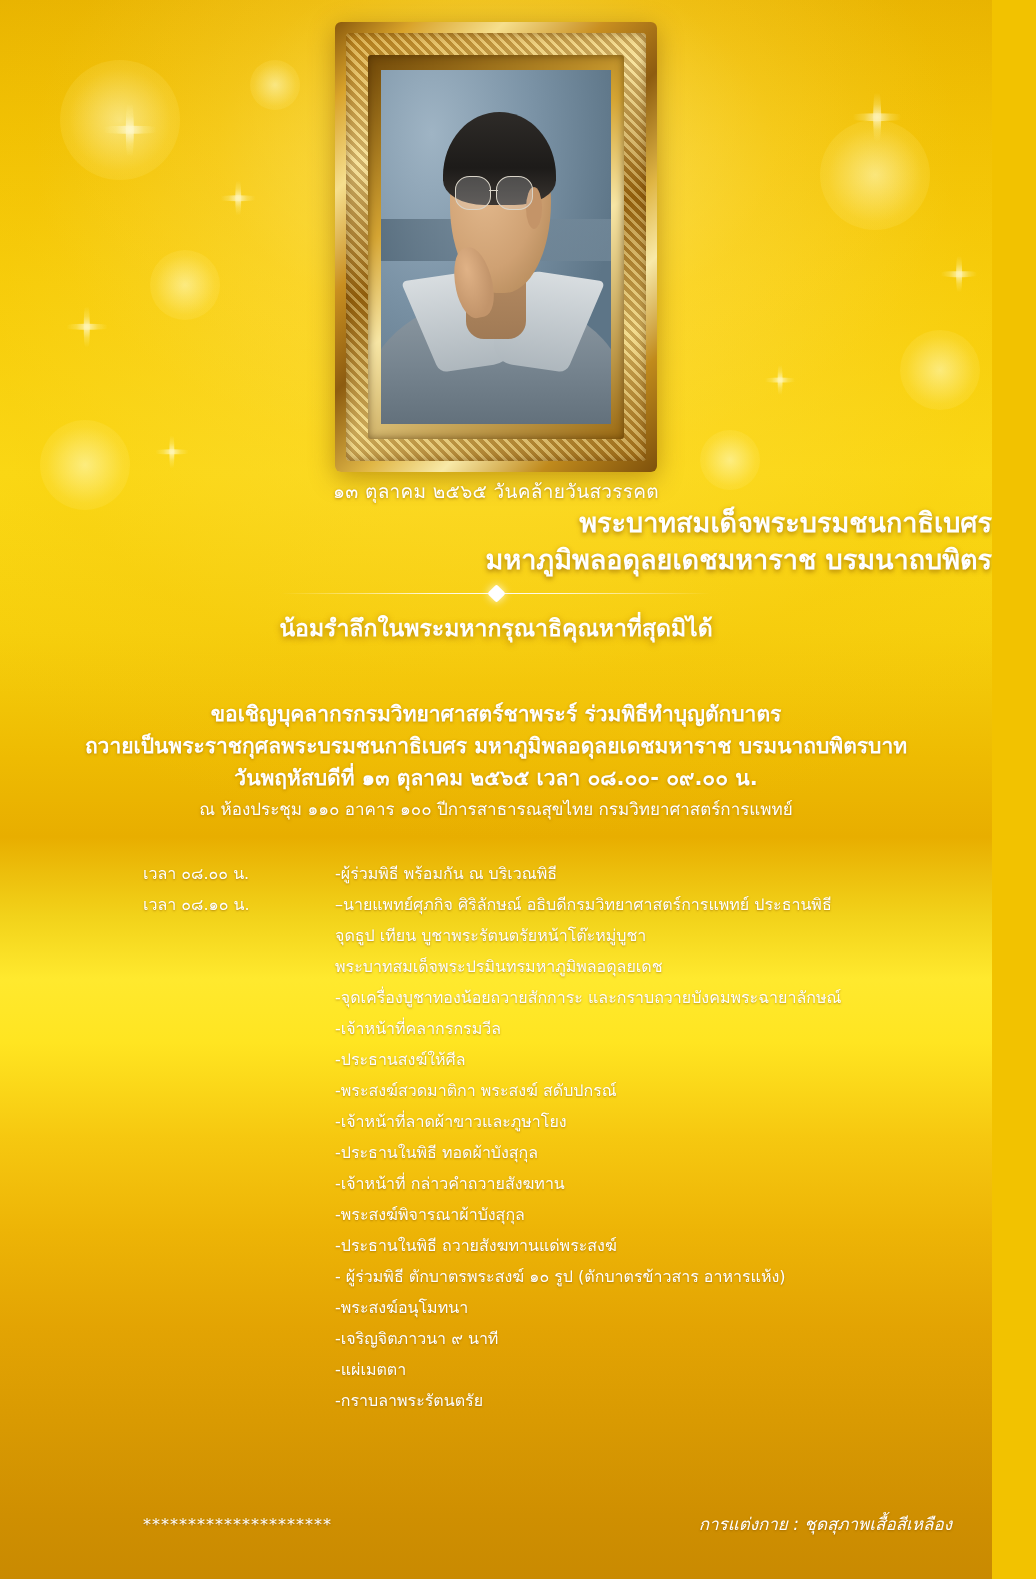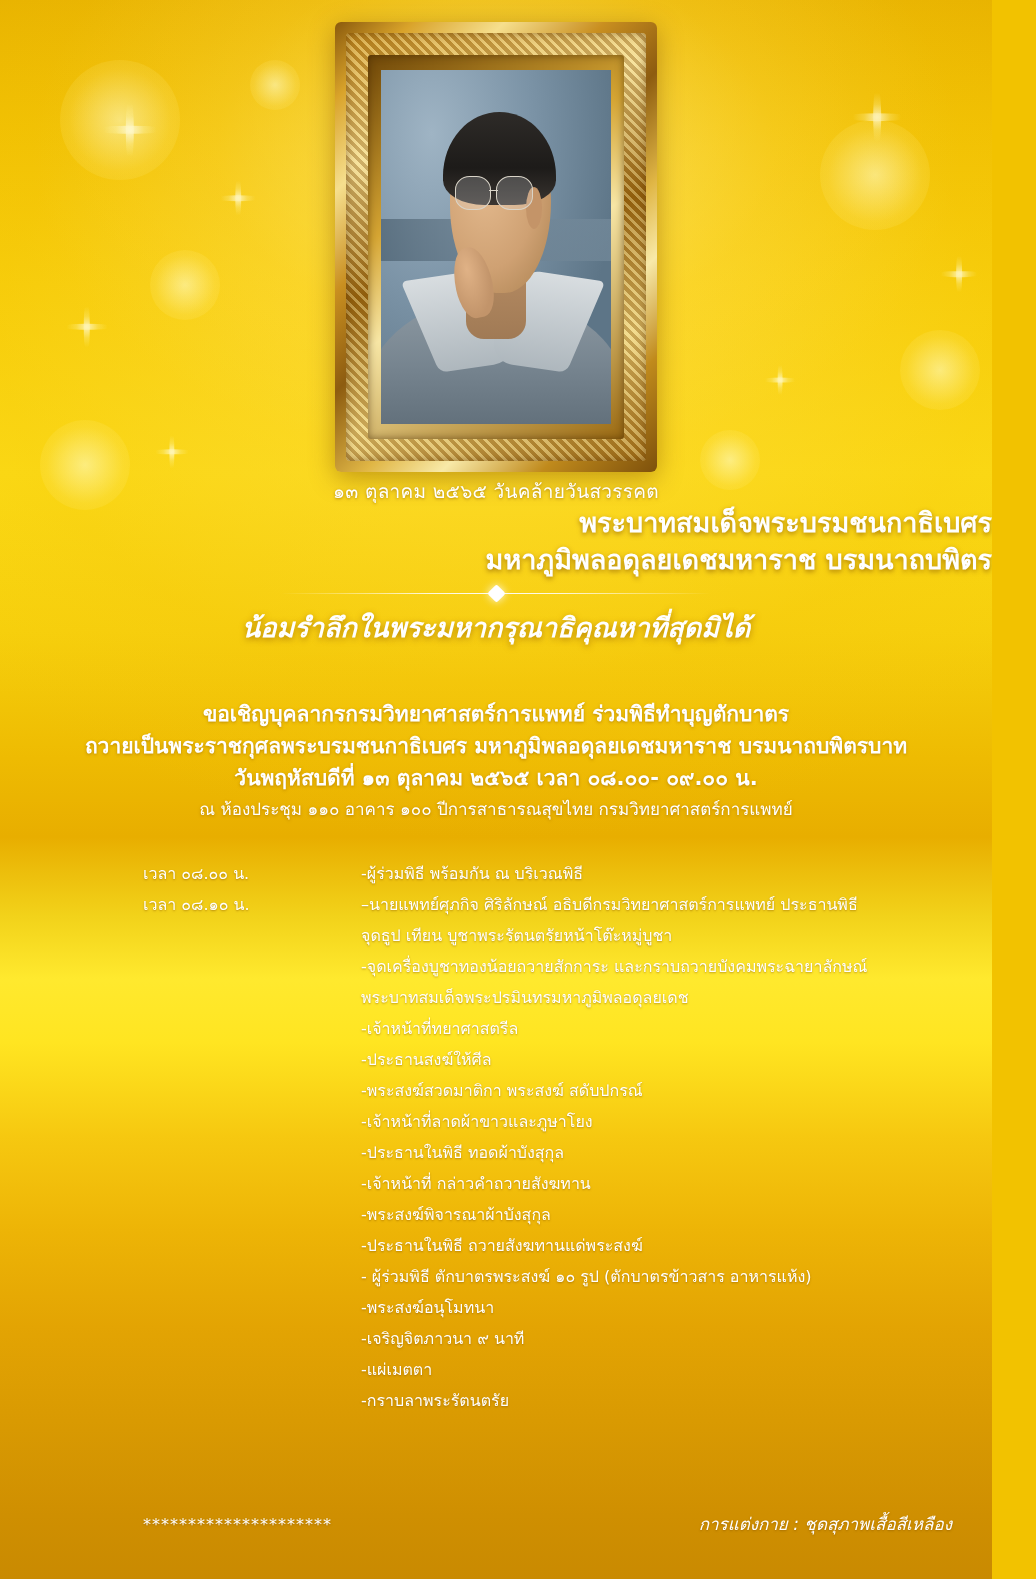--- a/index.html
+++ b/index.html
@@ -239,24 +239,23 @@
     position: absolute;
     left: 50%; top: 1px;
     width: 13px; height: 13px;
     margin-left: -6.5px;
     background: #fff;
     transform: rotate(45deg);
     border-radius: 2px;
     box-shadow: 0 0 8px rgba(255,255,255,0.9);
   }
   .tribute {
-    font-size: 27px;
+    font-size: 23px;
     line-height: 52px;
     font-weight: bold;
-    font-style: italic;
     color: #ffffff;
     text-shadow: 0 2px 6px rgba(150,95,0,0.65);
   }
 
   .invite-block {
     position: absolute;
     left: 0; right: 0;
     top: 698px;
     text-align: center;
     color: #ffffff;
@@ -280,21 +279,20 @@
     top: 858px;
     right: 40px;
     color: #ffffff;
   }
   .sched-row {
     display: flex;
     align-items: flex-start;
     line-height: 31px;
     font-size: 16px;
     text-shadow: 0 1px 2px rgba(130,80,0,0.5);
-    gap: 26px;
   }
   .sched-time {
     width: 192px;
     flex: 0 0 192px;
   }
   .sched-text {
     flex: 1 1 auto;
   }
   .footer {
     position: absolute;
@@ -367,50 +365,50 @@
     <div class="king-name">พระบาทสมเด็จพระบรมชนกาธิเบศร</div>
     <div class="king-name">มหาภูมิพลอดุลยเดชมหาราช บรมนาถบพิตร</div>
     <div class="divider">
       <div class="bar"></div>
       <div class="gem"></div>
     </div>
     <div class="tribute">น้อมรำลึกในพระมหากรุณาธิคุณหาที่สุดมิได้</div>
   </div>
 
   <div class="invite-block">
-    <div class="invite-line">ขอเชิญบุคลากรกรมวิทยาศาสตร์การแพทย์ ร่วมพิธีทำบุญตักบาตร</div>
+    <div class="invite-line">ขอเชิญบุคลากรกรมวิทยาศาสตร์ชาพระร์ ร่วมพิธีทำบุญตักบาตร</div>
     <div class="invite-line">ถวายเป็นพระราชกุศลพระบรมชนกาธิเบศร มหาภูมิพลอดุลยเดชมหาราช บรมนาถบพิตรบาท</div>
     <div class="invite-line">วันพฤหัสบดีที่ ๑๓ ตุลาคม ๒๕๖๕ เวลา ๐๘.๐๐- ๐๙.๐๐ น.</div>
     <div class="venue-line">ณ ห้องประชุม ๑๑๐ อาคาร ๑๐๐ ปีการสาธารณสุขไทย กรมวิทยาศาสตร์การแพทย์</div>
   </div>
 
   <div class="schedule">
     <div class="sched-row">
       <div class="sched-time">เวลา ๐๘.๐๐ น.</div>
       <div class="sched-text">-ผู้ร่วมพิธี  พร้อมกัน ณ บริเวณพิธี</div>
     </div>
     <div class="sched-row">
       <div class="sched-time">เวลา ๐๘.๑๐ น.</div>
       <div class="sched-text">–นายแพทย์ศุภกิจ ศิริลักษณ์ อธิบดีกรมวิทยาศาสตร์การแพทย์ ประธานพิธี</div>
     </div>
     <div class="sched-row">
       <div class="sched-time"></div>
       <div class="sched-text">จุดธูป เทียน บูชาพระรัตนตรัยหน้าโต๊ะหมู่บูชา</div>
     </div>
     <div class="sched-row">
       <div class="sched-time"></div>
+      <div class="sched-text">พระบาทสมเด็จพระปรมินทรมหาภูมิพลอดุลยเดช</div>
+    </div>
+    <div class="sched-row">
+      <div class="sched-time"></div>
       <div class="sched-text">-จุดเครื่องบูชาทองน้อยถวายสักการะ และกราบถวายบังคมพระฉายาลักษณ์</div>
     </div>
     <div class="sched-row">
       <div class="sched-time"></div>
-      <div class="sched-text">พระบาทสมเด็จพระปรมินทรมหาภูมิพลอดุลยเดช</div>
-    </div>
-    <div class="sched-row">
-      <div class="sched-time"></div>
-      <div class="sched-text">-เจ้าหน้าที่ทยาศาสตรีล</div>
+      <div class="sched-text">-เจ้าหน้าที่คลากรกรมวีล</div>
     </div>
     <div class="sched-row">
       <div class="sched-time"></div>
       <div class="sched-text">-ประธานสงฆ์ให้ศีล</div>
     </div>
     <div class="sched-row">
       <div class="sched-time"></div>
       <div class="sched-text">-พระสงฆ์สวดมาติกา พระสงฆ์ สดับปกรณ์</div>
     </div>
     <div class="sched-row">

